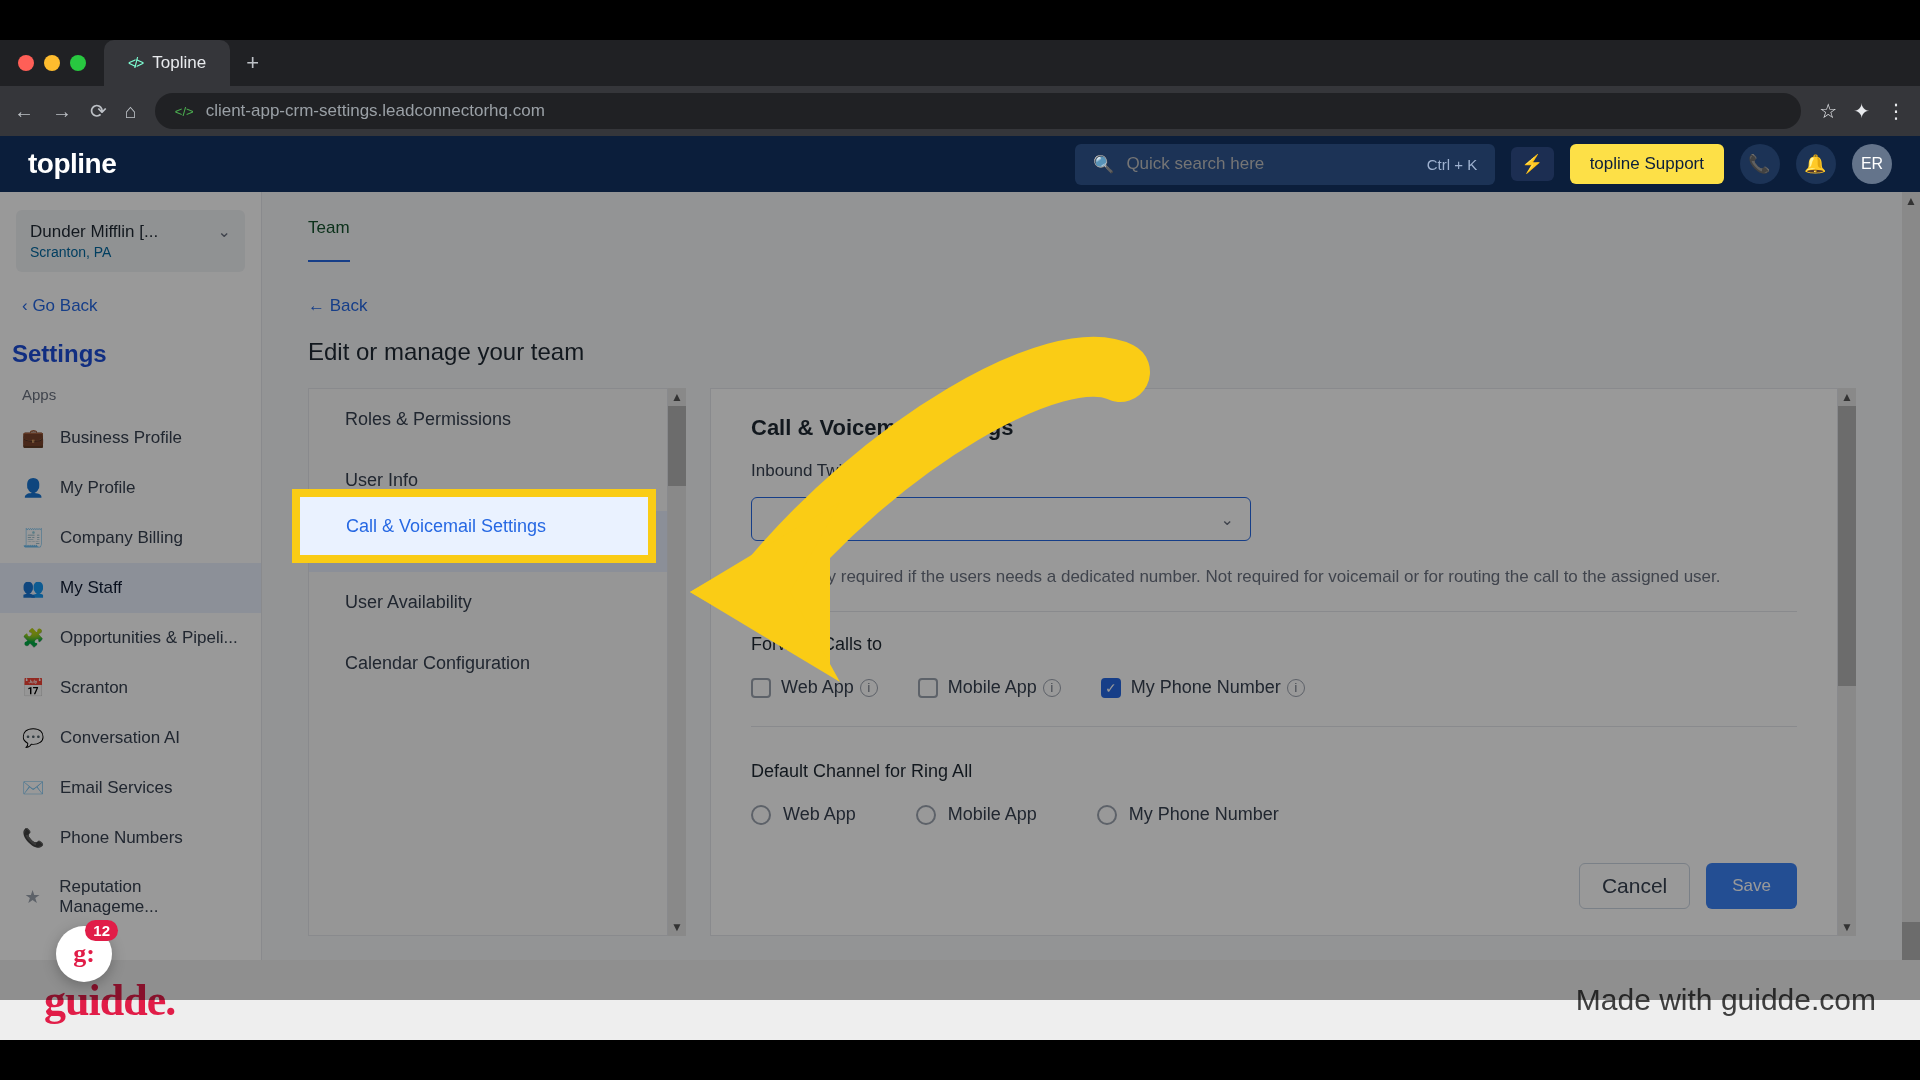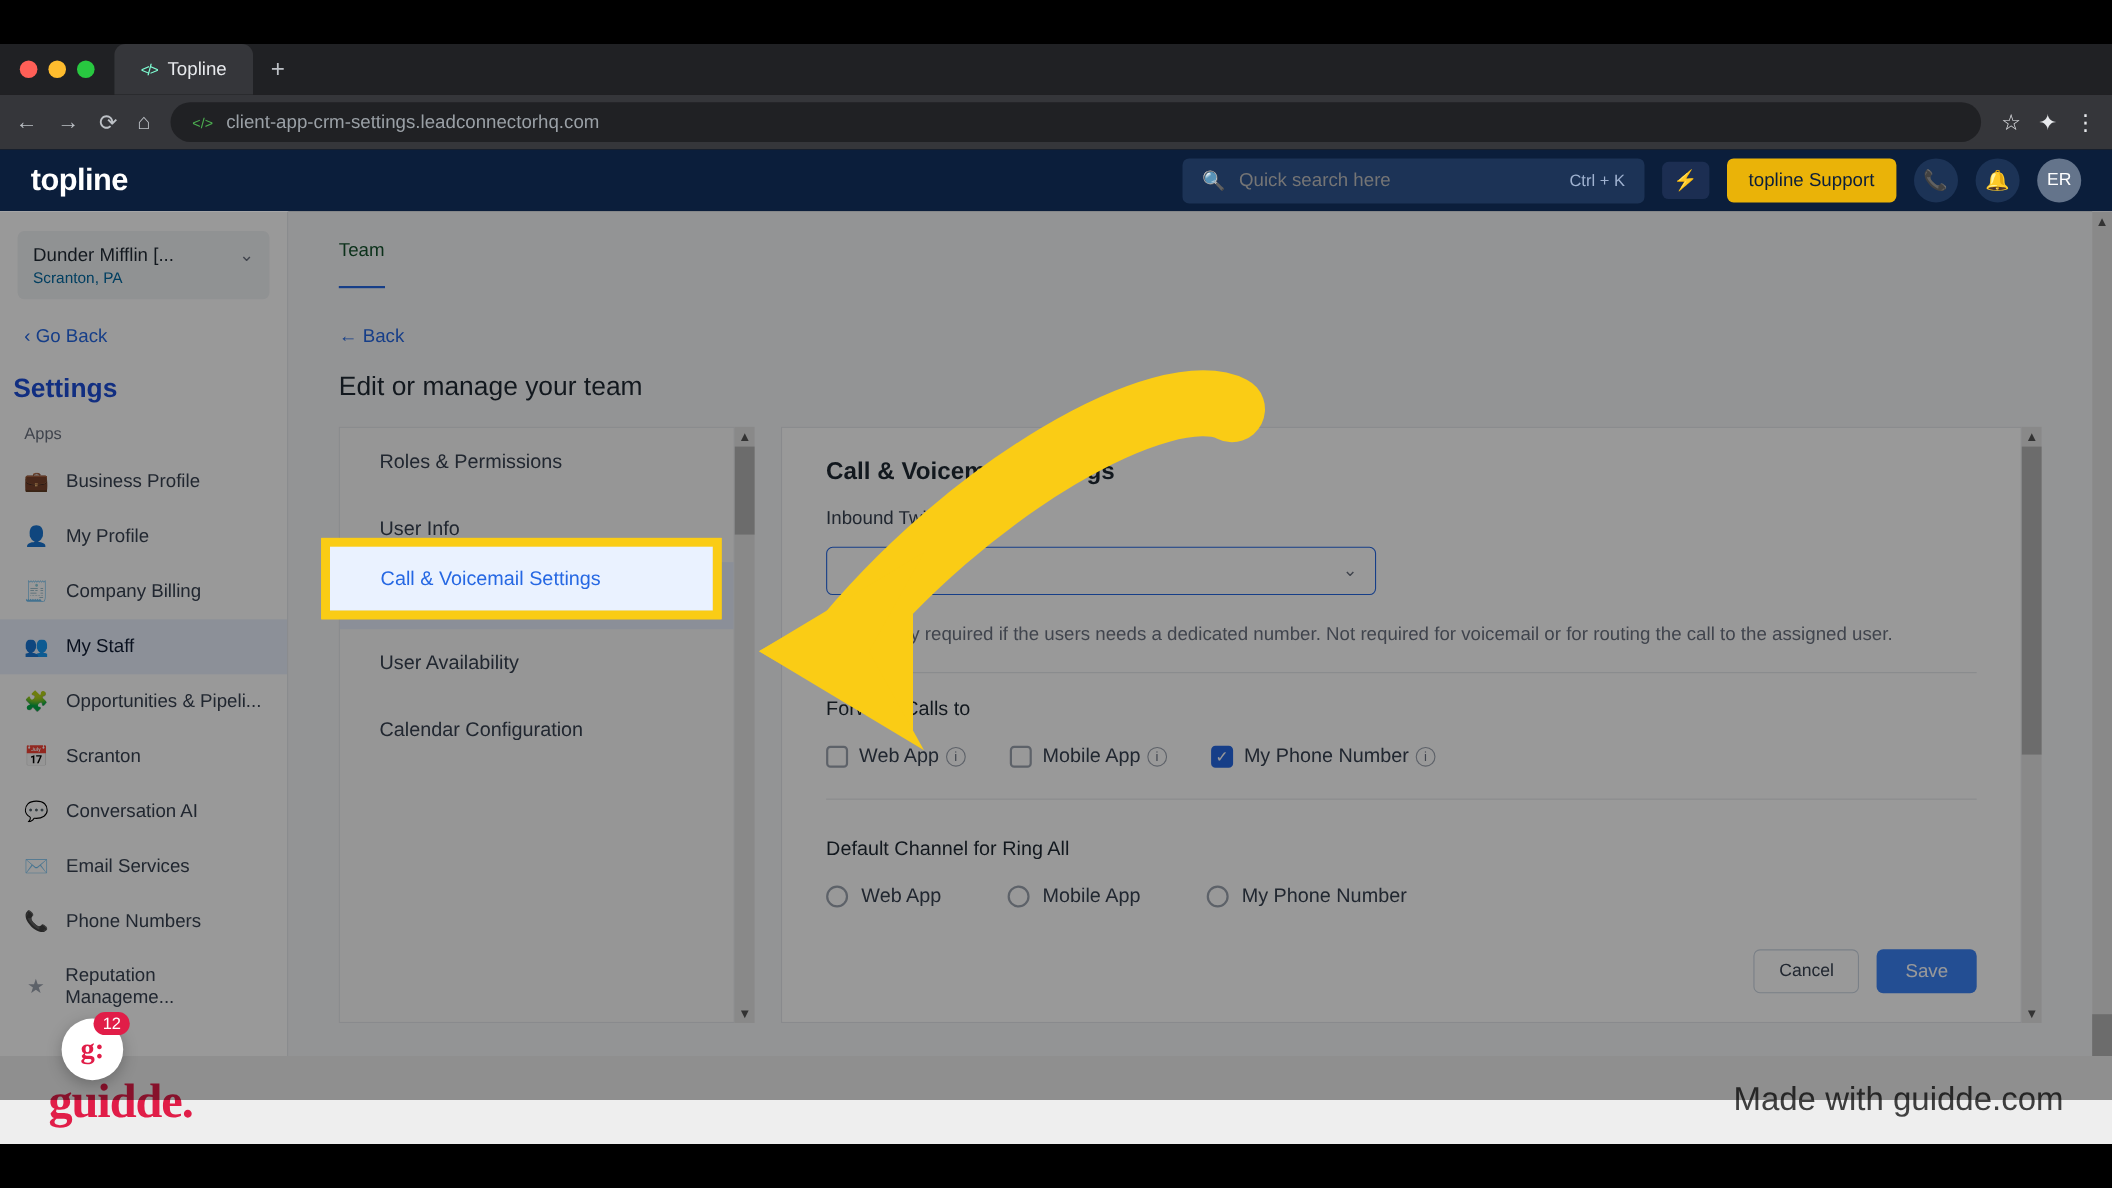--- a/index.html
+++ b/index.html
@@ -29,21 +29,21 @@
 .ext-row { display: flex; align-items: center; gap: 16px; color: #e8eaed; font-size: 20px; }
 
 
 .appbar { height: 56px; background: #0b1e3b; display: flex; align-items: center; padding: 0 28px; gap: 24px; color: #fff; }
 .logo { font-size: 28px; font-weight: 700; letter-spacing: -0.5px; }
 .search-wrap { margin-left: auto; display: flex; align-items: center; gap: 16px; }
 .searchbox { background: #1c3356; border-radius: 6px; padding: 10px 18px; display: flex; align-items: center; gap: 12px; color: #9fb2d0; font-size: 17px; width: 420px; }
 .searchbox input { background: none; border: none; outline: none; color: #9fb2d0; font-size: 17px; flex: 1; }
 .kbd { color: #9fb2d0; font-size: 15px; }
 .zap { color: #facc15; background: #1c2e52; border-radius: 6px; padding: 6px 10px; font-size: 18px; }
-.support-btn { background: #eab308; color: #0b1e3b; border: none; border-radius: 6px; padding: 10px 20px; font-size: 17px; cursor: pointer; }
+.support-btn { background: #fde047; color: #0b1e3b; border: none; border-radius: 6px; padding: 10px 20px; font-size: 17px; cursor: pointer; }
 .icon-btn { width: 40px; height: 40px; border-radius: 50%; background: #1c3356; display: flex; align-items: center; justify-content: center; color: #cbd5e1; font-size: 18px; cursor: pointer; }
 .avatar { width: 40px; height: 40px; border-radius: 50%; background: #64748b; display: flex; align-items: center; justify-content: center; color: #fff; font-size: 16px; }
 
 
 .workspace { position: relative; display: flex; height: 808px; background: #f6f7f9; }
 .overlay-dim { position: absolute; inset: 0; background: rgba(0,0,0,0.40); z-index: 50; pointer-events: none; }
 
 
 .sidebar { width: 262px; background: #fff; border-right: 1px solid #e5e7eb; display: flex; flex-direction: column; }
 .org-select { margin: 18px 16px 10px; background: #f1f3f5; border-radius: 6px; padding: 12px 14px; cursor: pointer; }
@@ -54,21 +54,21 @@
 .section-title { font-size: 24px; font-weight: 700; color: #1d4ed8; padding: 10px 12px 12px; }
 .menu-label { font-size: 15px; color: #6b7280; padding: 6px 22px 10px; }
 .menu { display: flex; flex-direction: column; }
 .menu-item { display: flex; align-items: center; gap: 16px; padding: 14px 22px; font-size: 17px; color: #374151; cursor: pointer; }
 .menu-item.active { background: #eaf1fe; color: #0f1b33; }
 .menu-icon { width: 22px; text-align: center; color: #9ca3af; font-size: 18px; }
 .menu-item.active .menu-icon { color: #2668e3; }
 
 
 .bubble { position: absolute; left: 56px; bottom: 18px; width: 56px; height: 56px; border-radius: 50%; background: #fff; box-shadow: 0 4px 14px rgba(0,0,0,.25); z-index: 200; display: flex; align-items: center; justify-content: center; }
-.bubble-badge { position: absolute; top: -6px; right: -6px; background: #e11d48; color: #fff; border-radius: 14px; font-size: 15px; font-weight: 400; padding: 2px 8px; }
+.bubble-badge { position: absolute; top: -6px; right: -6px; background: #e11d48; color: #fff; border-radius: 14px; font-size: 15px; font-weight: 700; padding: 2px 8px; }
 .bubble-text { color: #e11d48; font-weight: 800; font-size: 26px; font-family: Georgia, serif; }
 
 
 .main { flex: 1; overflow: hidden; position: relative; }
 .content-inner { padding: 26px 46px 0 46px; height: 100%; overflow: auto; }
 .tabhead { color: #14532d; font-size: 17px; border-bottom: 2px solid #2668e3; display: inline-block; padding-bottom: 22px; cursor: pointer; }
 .backlink { color: #2668e3; font-size: 17px; margin-top: 34px; cursor: pointer; display: inline-block; }
 .page-title { font-size: 24px; color: #1f2933; margin-top: 22px; font-weight: 500; }
 
 .two-col { display: flex; gap: 24px; margin-top: 22px; position: relative; }
@@ -87,21 +87,21 @@
 .rp-help { font-size: 17px; color: #6b7280; border-bottom: 1px solid #e5e7eb; padding-bottom: 24px; margin-top: 10px; }
 .rp-section { font-size: 18px; color: #1f2933; margin-top: 6px; }
 .check-row { display: flex; gap: 40px; align-items: center; margin: 6px 0 12px; font-size: 18px; color: #374151; border-bottom: 1px solid #e5e7eb; padding-bottom: 28px; }
 .chk { width: 20px; height: 20px; border: 2px solid #9ca3af; border-radius: 4px; display: inline-flex; align-items: center; justify-content: center; margin-right: 10px; }
 .chk.on { border-color: #2668e3; background: #2668e3; color: #fff; font-size: 14px; }
 .opt { display: flex; align-items: center; }
 .info-dot { display:inline-flex; align-items:center; justify-content:center; width:18px; height:18px; border:1.5px solid #9ca3af; border-radius:50%; font-size:12px; color:#6b7280; margin-left:6px; }
 .radio-row { display: flex; gap: 60px; align-items: center; margin-top: 6px; font-size: 18px; color: #374151; }
 .rad { width: 20px; height: 20px; border: 2px solid #9ca3af; border-radius: 50%; margin-right: 12px; }
 .btn-row { display: flex; justify-content: flex-end; gap: 16px; margin-top: 22px; }
-.btn-cancel { background: #fff; border: 1px solid #cbd5e1; border-radius: 6px; padding: 10px 22px; font-size: 16px; color: #374151; cursor: pointer; }
+.btn-cancel { background: #fff; border: 1px solid #cbd5e1; border-radius: 6px; padding: 10px 22px; font-size: 21px; color: #374151; cursor: pointer; }
 .btn-save { background: #3b82f6; border: none; border-radius: 6px; padding: 10px 26px; font-size: 17px; color: #fff; cursor: pointer; text-align: center; }
 
 
 .fake-scroll-r { width: 18px; background: #e5e5e5; }
 .fs-up, .fs-dn { height: 18px; display:flex; align-items:center; justify-content:center; color:#555; font-size:12px; }
 .fs-thumb { background:#b5b5b5; }
 
 
 .arrow-svg { position: absolute; top: 110px; left: 620px; width: 600px; height: 400px; z-index: 160; pointer-events: none; }
 

